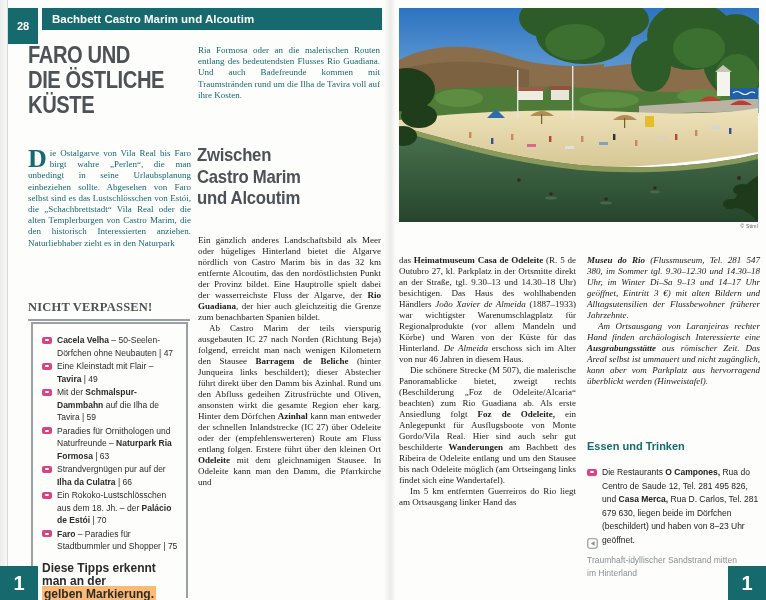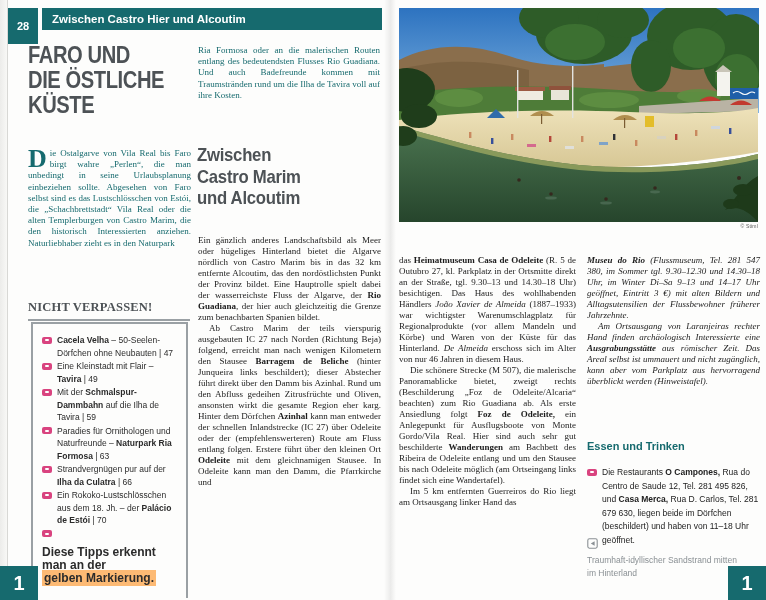--- a/index.html
+++ b/index.html
@@ -63,21 +63,21 @@
 </style>
 </head>
 <body>
 
 <div class="sheet">
   <div class="edge-left"></div>
   <div class="gutter"></div>
 
   <div class="pageno-badge">28</div>
   <div class="header-bar">
-    <span>Zwischen Castro Hier und Alcoutim</span>
+    <span>Bachbett Castro Marim und Alcoutim</span>
   </div>
 
   <h1 class="main-title">
     <span>FARO UND</span>
     <span>DIE ÖSTLICHE</span>
     <span>KÜSTE</span>
   </h1>
 
   <div class="intro left-intro">
     <span class="dropcap">D</span><span>ie Ostalgarve von Vila Real bis Faro birgt wahre „Perlen“, die man unbedingt in seine Urlaubsplanung einbeziehen sollte. Abgesehen von Faro selbst sind es das Lustschlösschen von Estói, die „Schachbrettstadt“ Vila Real oder die alten Templerburgen von Castro Marim, die den historisch Interessierten anziehen. Naturliebhaber zieht es in den Naturpark</span>
@@ -105,20 +105,21 @@
         <div class="tip-row">
           <span class="tip-marker"></span>
           <span class="tip-text"><span>Strandvergnügen pur auf der </span><span class="seg-b">Ilha da Culatra</span><span> | 66</span></span>
         </div>
         <div class="tip-row">
           <span class="tip-marker"></span>
           <span class="tip-text"><span>Ein Rokoko-Lustschlösschen aus dem 18. Jh. – der </span><span class="seg-b">Palácio de Estói</span><span> | 70</span></span>
         </div>
         <div class="tip-row">
           <span class="tip-marker"></span>
+          <span class="tip-text"><span class="seg-b">Faro</span><span> – Paradies für Stadtbummler und Shopper | 75</span></span>
         </div>
       </div>
     <div class="dm-note">
       <span>Diese Tipps erkennt man an der</span><br>
       <span class="hl">gelben Markierung.</span>
     </div>
   </div>
 
   <div class="tab tab-left">1</div>
 
@@ -247,21 +248,21 @@
       <p class="para ind"><span>Im 5 km entfernten Guerreiros do Rio liegt am Ortsausgang linker Hand das</span></p>
     </div>
   <div class="bodycol col2">
       <p class="para"><span class="seg-b">Museu do Rio</span><span> (Flussmuseum, Tel. 281 547 380, im Sommer tgl. 9.30–12.30 und 14.30–18 Uhr, im Winter Di–Sa 9–13 und 14–17 Uhr geöffnet, Eintritt 3 €) mit alten Bildern und Alltagsutensilien der Flussbewohner früherer Jahrzehnte.</span></p>
       <p class="para ind"><span>Am Ortsausgang von Laranjeiras rechter Hand finden archäologisch Interessierte eine </span><span class="seg-b">Ausgrabungsstätte</span><span> aus römischer Zeit. Das Areal selbst ist ummauert und nicht zugänglich, kann aber vom Parkplatz aus hervorragend überblickt werden (Hinweistafel).</span></p>
     </div>
 
   <div class="food-heading">Essen und Trinken</div>
   <div class="food-entry-row">
     <span class="tip-marker"></span>
-    <span class="food-entry"><span>Die Restaurants </span><span class="seg-b">O Campones,</span><span> Rua do Centro de Saude 12, Tel. 281 495 826, und </span><span class="seg-b">Casa Merca,</span><span> Rua D. Carlos, Tel. 281 679 630, liegen beide im Dörfchen (beschildert) und haben von 11–18 Uhr geöffnet.</span></span>
+    <span class="food-entry"><span>Die Restaurants </span><span class="seg-b">O Campones,</span><span> Rua do Centro de Saude 12, Tel. 281 495 826, und </span><span class="seg-b">Casa Merca,</span><span> Rua D. Carlos, Tel. 281 679 630, liegen beide im Dörfchen (beschildert) und haben von 8–23 Uhr geöffnet.</span></span>
   </div>
 
   <div class="caption">
     <svg class="cap-icon" width="11" height="11" viewBox="0 0 11 11">
       <rect x="0.8" y="0.8" width="9.4" height="9.4" rx="1.6" fill="none" stroke="#8a9094" stroke-width="1.1"></rect>
       <path d="M7.6,3.3 L3.8,5.5 L7.6,7.7 Z" fill="#8a9094"></path>
     </svg>
     <span>Traumhaft-idyllischer Sandstrand mitten im Hinterland</span>
   </div>
 

